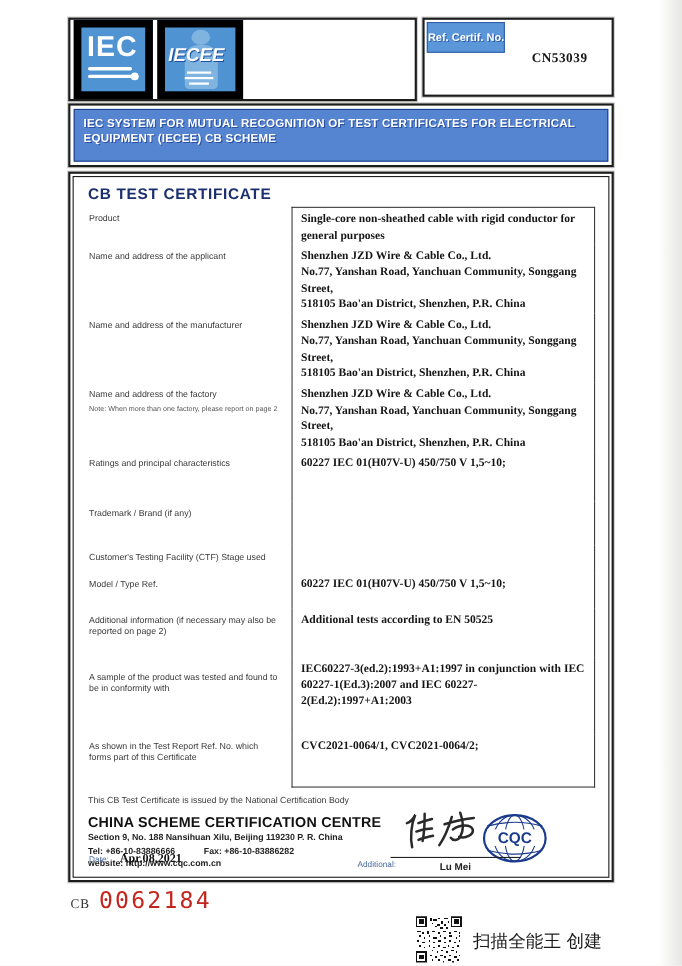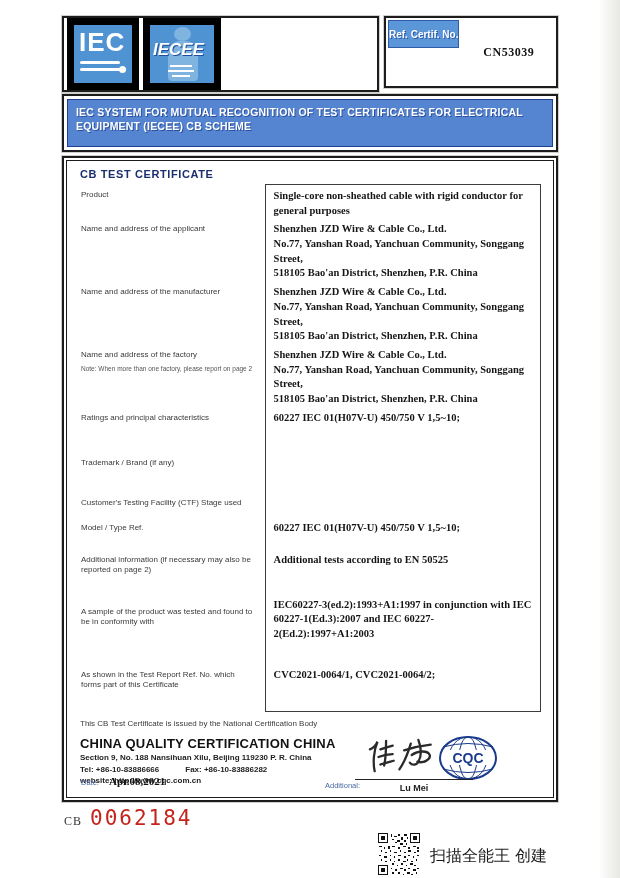--- a/index.html
+++ b/index.html
@@ -60,21 +60,21 @@
   
   .main-box{
     position:absolute;left:62px;top:156px;width:496px;height:646px;
     border:2px solid #1c1c1c;background:#fff;box-shadow:0 0 0 1px #cfcfcc;
     box-sizing:border-box;padding:2px;
   }
   .main-inner{
     width:100%;height:100%;border:1px solid #1c1c1c;box-sizing:border-box;
     padding:5px 12px 4px 12px;position:relative;
   }
-  .cert-title{color:#1b2f6e;font-weight:bold;font-size:11px;letter-spacing:.6px;margin:2px 0 4px 1px;}
+  .cert-title{color:#1b2f6e;font-weight:bold;font-size:14px;letter-spacing:.6px;margin:2px 0 4px 1px;}
   
   .crow{display:flex;}
   .clabel{
     width:188px;box-sizing:border-box;padding:6px 10px 0 2px;
     font-size:8px;color:#3a3a3a;line-height:1.3;
   }
   .clabel .note{display:block;margin-top:5px;font-size:6.5px;color:#555;}
   .cval{
     width:280px;box-sizing:border-box;padding:4px 8px 0 8px;
     border-left:1px solid #3c3c3c;border-right:1px solid #3c3c3c;
@@ -195,21 +195,21 @@
         </div>
         <div class="crow last" style="min-height:48px">
           <div class="clabel">As shown in the Test Report Ref. No. which forms part of this Certificate</div>
           <div class="cval">CVC2021-0064/1, CVC2021-0064/2;</div>
         </div>
       </div>
 
       <div class="issued-line">This CB Test Certificate is issued by the National Certification Body</div>
 
       <div class="ncb">
-        <div class="ncb-name">CHINA QUALITY CERTIFICATION CHINA</div>
+        <div class="ncb-name">CHINA SCHEME CERTIFICATION CENTRE</div>
         <div class="ncb-line">Section 9, No. 188 Nansihuan Xilu, Beijing 119230 P. R. China</div>
         <div class="ncb-line">
           <span>Tel: +86-10-83886666</span><span class="gap"></span><span>Fax: +86-10-83886282</span>
         </div>
         <div class="ncb-line">website: http://www.cqc.com.cn</div>
 
         <div class="cqc-logo">
           <svg width="62" height="48" viewBox="0 0 62 48">
             <ellipse cx="31" cy="24" rx="28" ry="21" fill="none" stroke="#1a3a8c" stroke-width="2"></ellipse>
             <ellipse cx="31" cy="24" rx="19" ry="21" fill="none" stroke="#1a3a8c" stroke-width="1"></ellipse>

